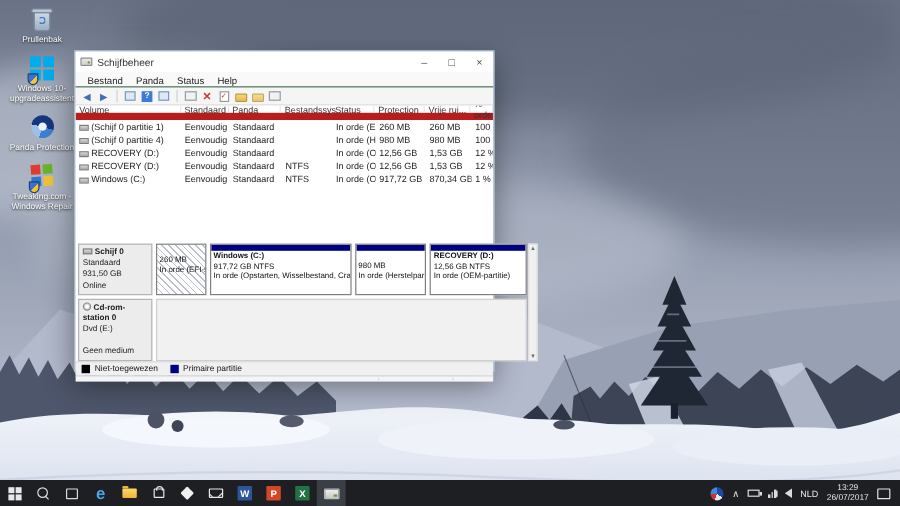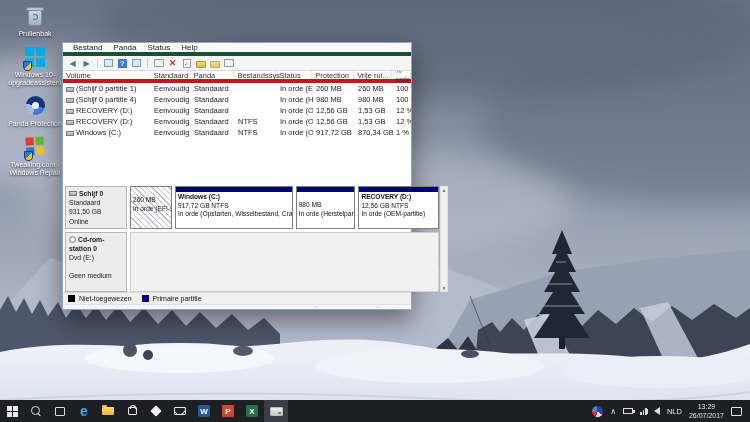--- a/index.html
+++ b/index.html
@@ -26,37 +26,37 @@
 
   
   .win { position:absolute; left:62px; top:42px; width:350px; height:268px; background:#fff;
          border:1px solid #8fa8c2; box-shadow:0 10px 24px rgba(0,0,0,.45); display:flex; flex-direction:column; }
   .titlebar { height:17px; background:#fff; display:flex; align-items:center; padding-left:4px; flex:0 0 auto; }
   .title-ic { width:10px; height:7px; border:1px solid #8a8a8a; background:linear-gradient(#e9e9e9,#cfcfcf); border-radius:1px; margin-right:4px; position:relative; }
   .title-ic::after { content:""; position:absolute; right:1px; top:2px; width:2px; height:2px; background:#6f9e3f; border-radius:50%; }
   .title-tx { font-size:8.5px; color:#333; }
   .cbtns { margin-left:auto; display:flex; height:100%; }
   .cbtn { width:23px; height:100%; display:flex; align-items:center; justify-content:center; font-size:9px; color:#555; }
-  .menubar { height:13px; background:#f9f9f9; display:flex; align-items:flex-end; padding-left:5px; gap:1px; border-bottom:4px solid #14532d; flex:0 0 auto; }
+  .menubar { height:13px; background:#f9f9f9; display:flex; align-items:flex-end; padding-left:5px; gap:1px; border-bottom:1px solid #14532d; flex:0 0 auto; }
   .mitem { font-size:8px; color:#222; padding:0 5px; }
   .toolbar { height:15px; background:#f5f5f5; border-bottom:1px solid #d9d9d9; display:flex; align-items:center; padding-left:4px; gap:3px; flex:0 0 auto; }
   .tsep { width:1px; height:10px; background:#cfcfcf; margin:0 2px; }
   .tic { width:11px; height:11px; display:flex; align-items:center; justify-content:center; font-size:8px; }
   .arr { color:#3f6fb5; font-size:8px; }
   .tic-box { width:9px; height:8px; border:1px solid #7a9ac0; background:#dce8f5; }
   .tic-help { width:9px; height:9px; background:#3e7bd6; color:#fff; font-size:7px; font-weight:bold; display:flex; align-items:center; justify-content:center; }
   .tic-x { color:#c0392b; font-weight:bold; font-size:9px; }
   .tic-doc { width:8px; height:9px; border:1px solid #9a9a9a; background:#fff; color:#b03a2e; font-size:6px; line-height:8px; text-align:center; }
   .tic-folder { width:10px; height:7px; background:linear-gradient(#f4d877,#e3b94f); border:1px solid #b99733; border-radius:1px; margin-top:2px; }
   .tic-panel { width:10px; height:8px; border:1px solid #9a9a9a; background:#eef3f8; }
 
   
   .listpane { flex:0 0 113px; overflow:hidden; background:#fff; }
   .vrow, .vhead { display:flex; align-items:center; }
-  .vhead { height:12px; border-bottom:4px solid #b91c1c;justify-content:space-between; }
+  .vhead { height:12px; border-bottom:6px solid #b91c1c;justify-content:space-between; }
   .vhead .cell { font-size:7.5px; color:#333; border-right:1px solid #e6e6e6; height:100%; display:flex; align-items:center; padding-left:3px; }
   .vrow { height:11px; }
   .vrow .cell { font-size:7.5px; color:#1c1c1c; padding-left:3px; white-space:nowrap; overflow:hidden; }
   .c0{width:88px;} .c1{width:40px;} .c2{width:44px;} .c3{width:42px;} .c4{width:36px;} .c5{width:42px;} .c6{width:38px;} .c7{flex:1;}
   .volic { display:inline-block; width:8px; height:5px; background:linear-gradient(#d8d8d8,#a8a8a8); border:1px solid #7c7c7c; margin-right:2px; vertical-align:middle; }
 
   
   .graphpane { flex:1; display:flex; background:#fff; padding:2px 1px 0 2px; }
   .gmain { flex:1; display:flex; flex-direction:column; gap:3px; }
   .grow { display:flex; }
@@ -207,20 +207,29 @@
             <i></i>
             <i></i>
           </div>
           <div class="shield" style="left:1px;"></div>
         </div>
       <div class="lbl">Tweaking.com - Windows Repair</div>
     </div>
   </div>
 
   <div class="win">
+    <div class="titlebar">
+      <div class="title-ic"></div>
+      <div class="title-tx">Schijfbeheer</div>
+      <div class="cbtns">
+        <div class="cbtn">–</div>
+        <div class="cbtn">□</div>
+        <div class="cbtn">×</div>
+      </div>
+    </div>
     <div class="menubar">
       <div class="mitem">Bestand</div>
       <div class="mitem">Panda</div>
       <div class="mitem">Status</div>
       <div class="mitem">Help</div>
     </div>
     <div class="toolbar">
       <div class="tic arr">◀</div>
       <div class="tic arr">▶</div>
       <div class="tsep"></div>

